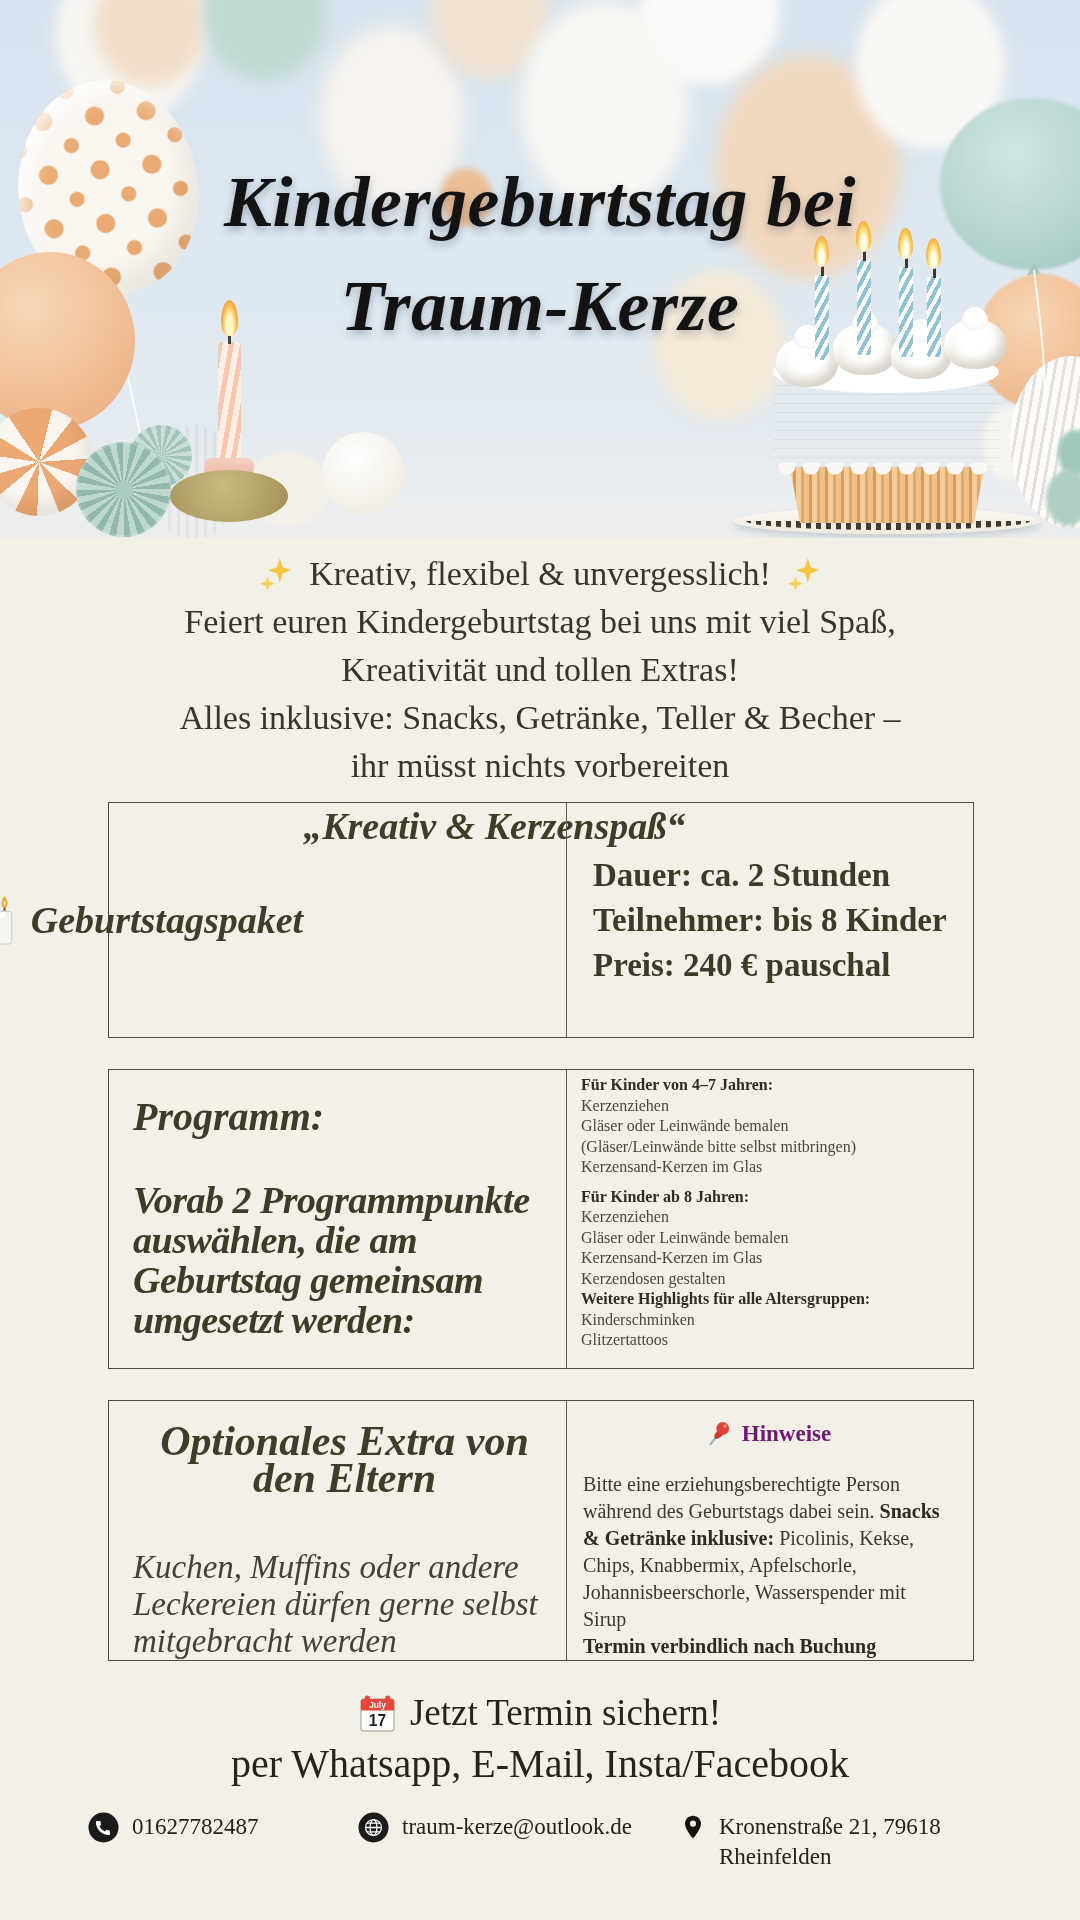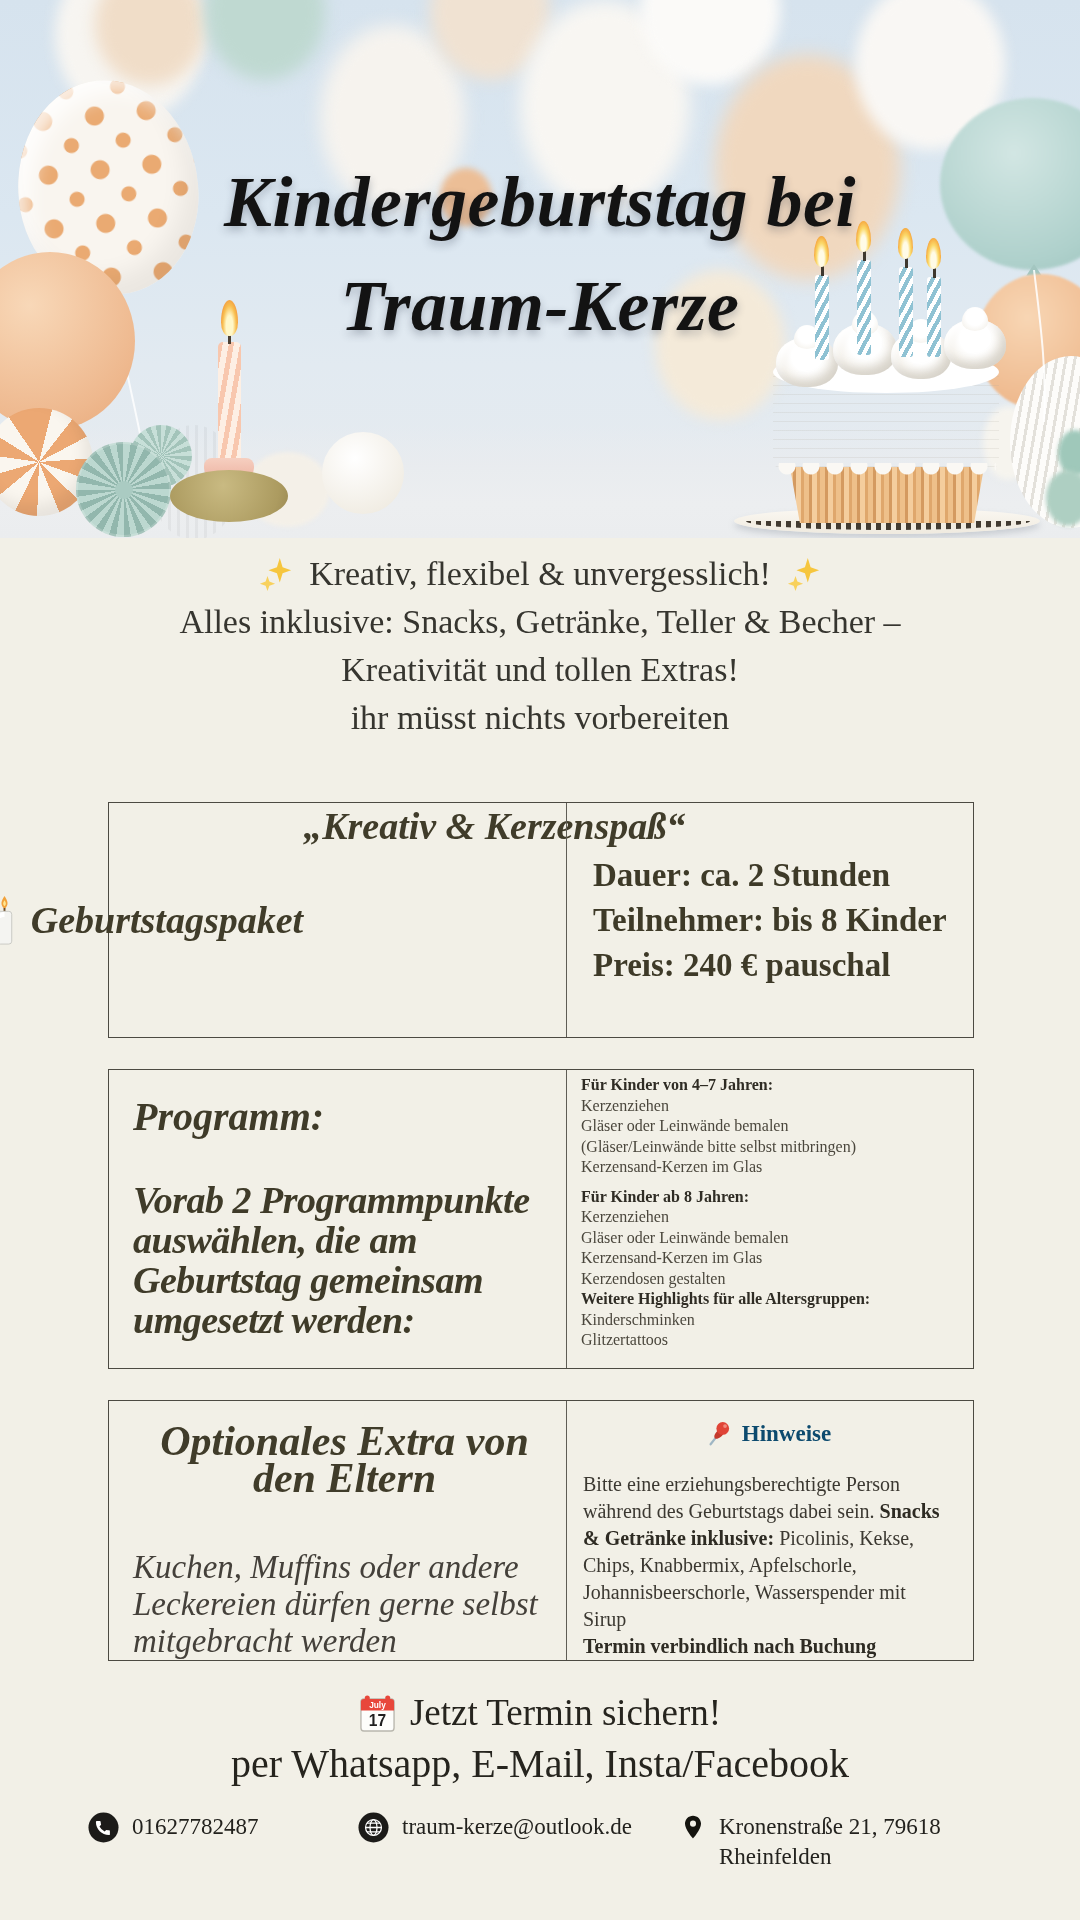--- a/index.html
+++ b/index.html
@@ -155,21 +155,21 @@
   .pg-line.wrap{max-width:345px;}
 
   .box3{top:1400px;height:261px;}
   .box3 .box-left{padding:22px 10px 0 24px;}
   .b3-heading{font-style:italic;font-weight:700;font-size:42px;line-height:37px;color:#403c2a;
         text-align:center;padding:0 26px;}
   .b3-body{font-style:italic;font-weight:400;font-size:33px;line-height:37px;color:#44403a;
         margin-top:52px;max-width:427px;}
   .box3 .box-right{padding:18px 20px 0 16px;}
   .b3r-heading{display:flex;align-items:center;justify-content:center;gap:9px;
-        font-weight:700;font-size:23px;line-height:28px;color:#0c4a6e;}
+        font-weight:700;font-size:23px;line-height:28px;color:#701a75;}
   .b3r-body{font-size:20px;line-height:27px;color:#3b3831;margin-top:22px;max-width:374px;}
   .b3r-body .bold{font-weight:700;color:#2e2b23;}
   .b3r-termin{display:block;font-weight:700;color:#2e2b23;}
 
   
   .cta{position:absolute;left:0;top:1690px;width:1080px;text-align:center;color:#26241e;}
   .cta-line1{display:flex;align-items:center;justify-content:center;gap:14px;
         font-size:37px;line-height:46px;white-space:nowrap;}
   .cta-line2{font-size:40px;line-height:52px;margin-top:2px;white-space:nowrap;}
 
@@ -267,22 +267,23 @@
       <svg class="sparkle" viewBox="0 0 36 36" width="34" height="34">
         <path d="M22 1l3 9.8L34 14l-9 3.2L22 27l-3-9.8L10 14l9-3.2z" fill="#f6c63e"></path>
         <path d="M9 20l2 6 6 2.2-6 2.3L9 36l-2-5.5-6-2.3 6-2.2z" fill="#f8d15c"></path>
       </svg>
       <span>Kreativ, flexibel &amp; unvergesslich!</span>
       <svg class="sparkle" viewBox="0 0 36 36" width="34" height="34">
         <path d="M22 1l3 9.8L34 14l-9 3.2L22 27l-3-9.8L10 14l9-3.2z" fill="#f6c63e"></path>
         <path d="M9 20l2 6 6 2.2-6 2.3L9 36l-2-5.5-6-2.3 6-2.2z" fill="#f8d15c"></path>
       </svg>
     </div>
+    <div class="intro-line">Feiert euren Kindergeburtstag bei uns mit viel Spaß,</div>
+    <div class="intro-line">Kreativität und tollen Extras!</div>
     <div class="intro-line">Alles inklusive: Snacks, Getränke, Teller &amp; Becher –</div>
-    <div class="intro-line">Kreativität und tollen Extras!</div>
     <div class="intro-line">ihr müsst nichts vorbereiten</div>
   </div>
 
   <div class="box box1">
     <div class="box-left">
       <div class="b1-title b1-line1">
         <svg viewBox="0 0 30 54" width="29" height="52">
           <path d="M15 2C18.8 7.6 19.6 11.2 15 15.4 10.4 11.2 11.2 7.6 15 2Z" fill="#f2a23b"></path>
           <path d="M15 6.5C16.8 9.2 17 10.8 15 12.8 13 10.8 13.2 9.2 15 6.5Z" fill="#ffe792"></path>
           <rect x="14" y="14.5" width="2" height="4" fill="#6b4c2a"></rect>

